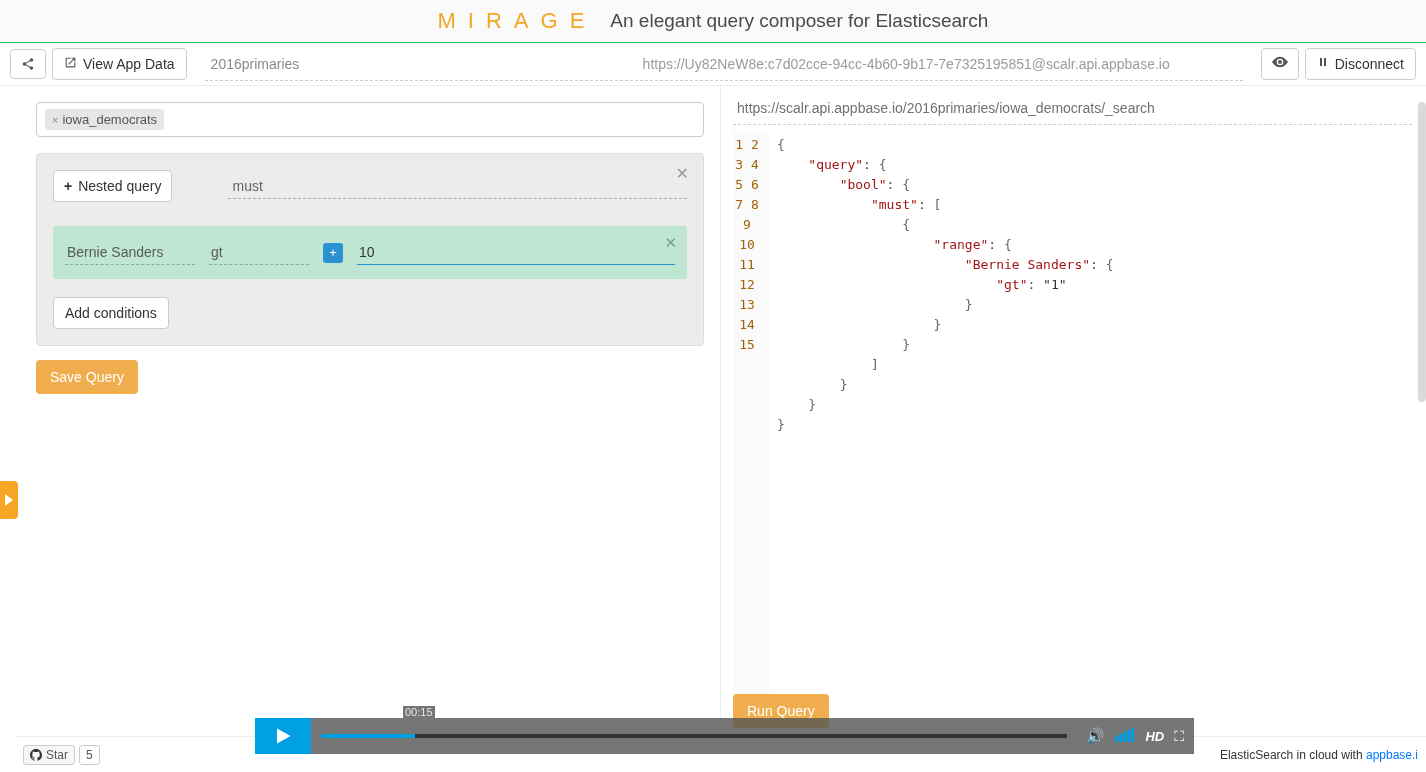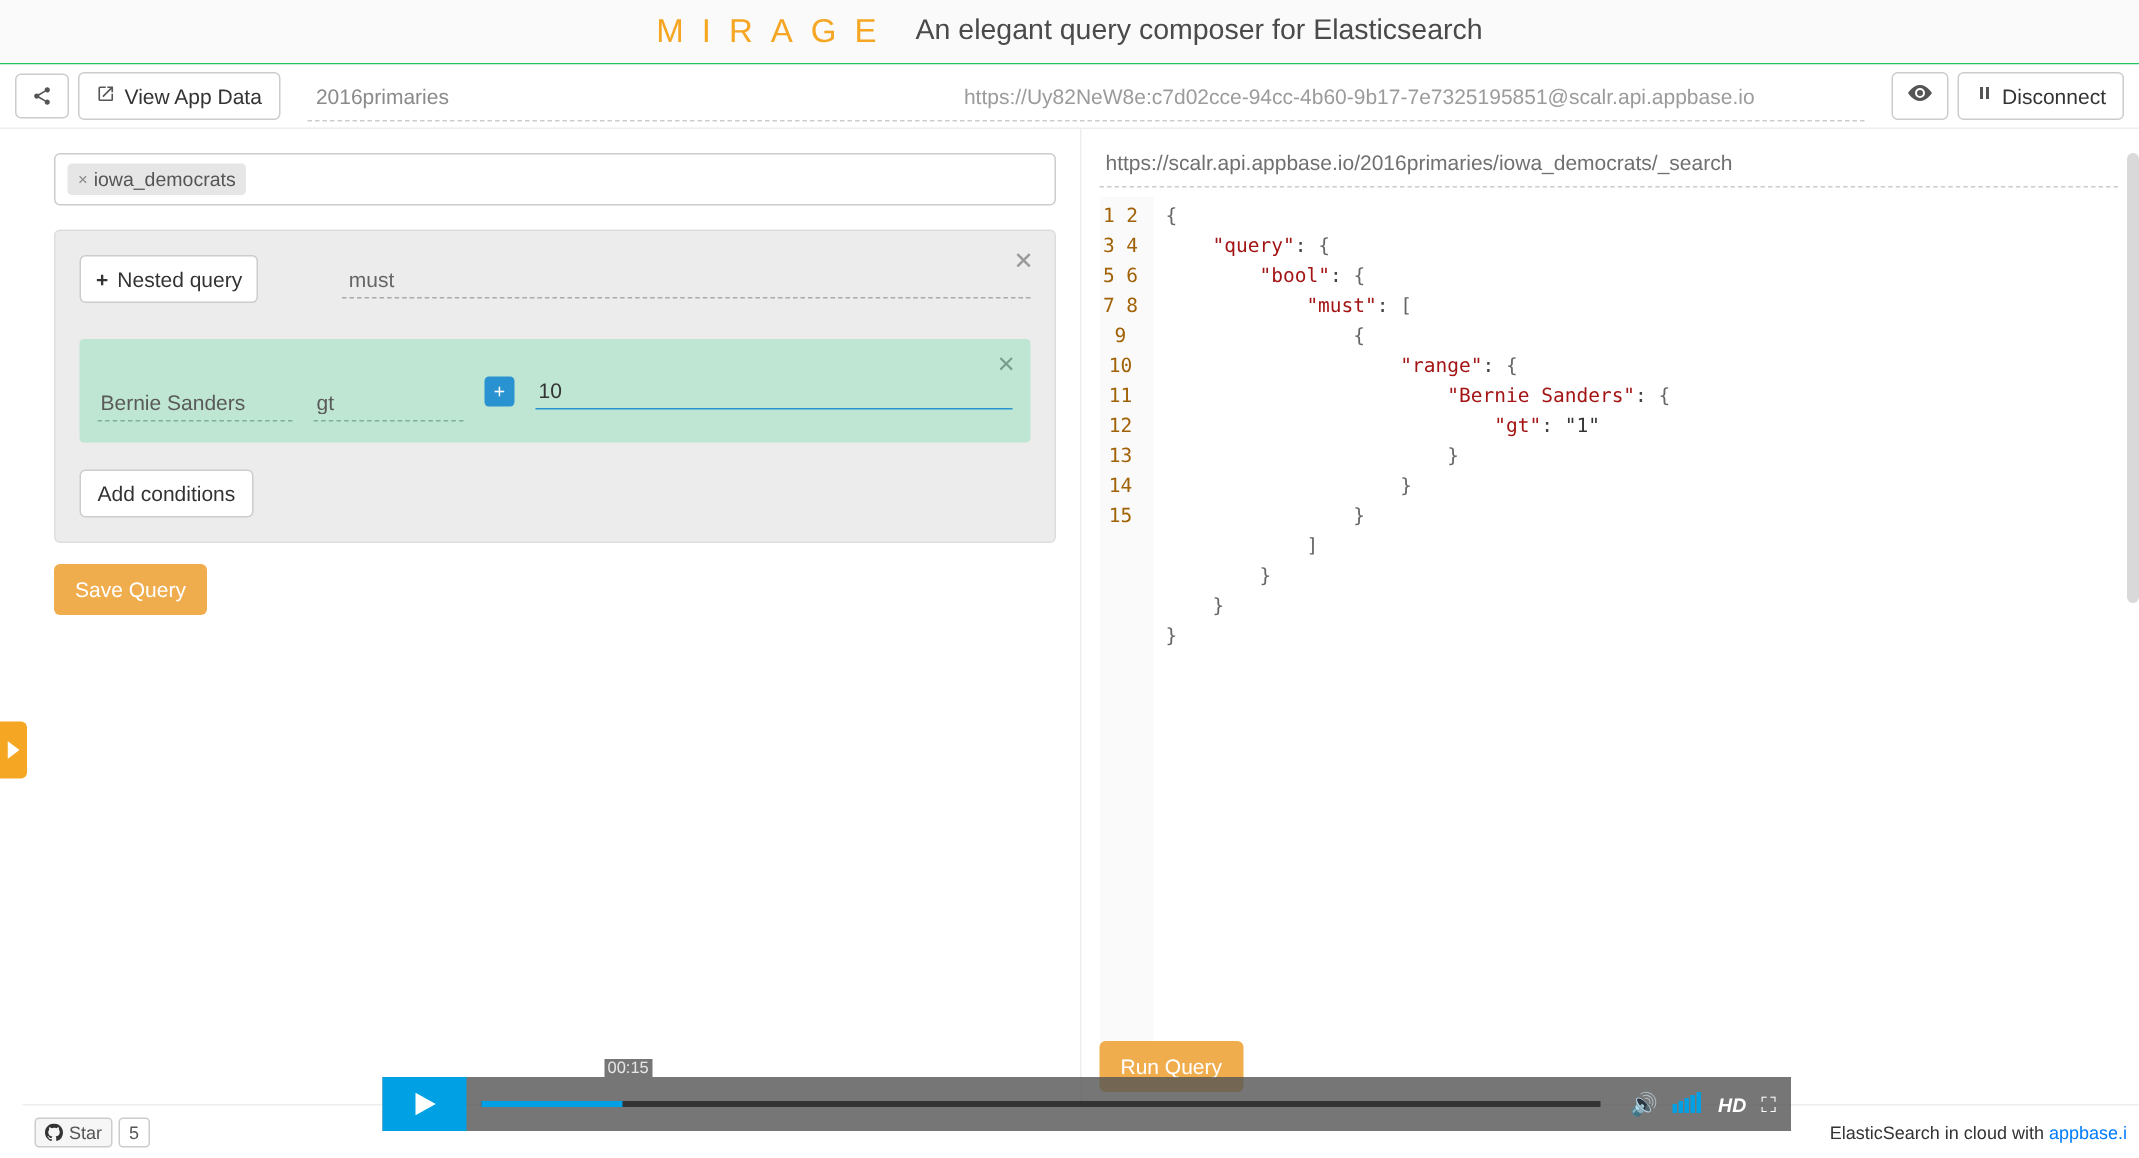--- a/index.html
+++ b/index.html
@@ -34,21 +34,21 @@
 
 .query-block { margin-top: 16px; background: #ececec; border: 1px solid #ddd; border-radius: 4px; padding: 16px; position: relative; }
 .block-close { position:absolute; top:10px; right:14px; color:#999; font-size:16px; cursor:pointer;}
 
 .row { display:flex; align-items:center; gap:12px; }
 .btn-small { padding:7px 10px; font-size:14px; }
 .dashed-field { border:none; border-bottom:1px dashed #aaa; background:transparent; padding:4px 4px; font-size:14px; color:#666; min-width:110px;margin-left:44px;}
 .dashed-field.wide { flex:1; }
 
 .cond-row { margin-top: 24px; background: #bfe6d3; border-radius:3px; padding: 14px 12px; position:relative; display:flex; align-items:center; gap:14px;}
-.cond-row .cf { border:none; border-bottom:1px dashed #7fb09a; background:transparent; padding:4px 2px; font-size:14px; color:#5a5a5a;margin-top:16px;}
+.cond-row .cf { border:none; border-bottom:1px dashed #7fb09a; background:transparent; padding:4px 2px; font-size:14px; color:#5a5a5a;}
 .cond-row .cf.field { width:130px; }
 .cond-row .cf.op { width:100px; }
 .cond-row .plus { width:20px; height:20px; background:#2992d0; color:#fff; border-radius:3px; display:flex; align-items:center; justify-content:center; font-size:13px; cursor:pointer;}
 .cond-row .val { border:none; border-bottom:1px solid #2992d0; background:transparent; padding:4px 2px; font-size:14px; color:#333; flex:1;}
 .cond-row .row-close { position:absolute; top:8px; right:10px; color:#7a9e8e; font-size:15px; cursor:pointer;}
 
 .add-cond { margin-top: 18px; }
 .save-btn { margin-top: 14px; background:#f0ad4e; color:#fff; border:none; border-radius:4px; padding:9px 14px; font-size:14px; cursor:pointer;}
 
 

